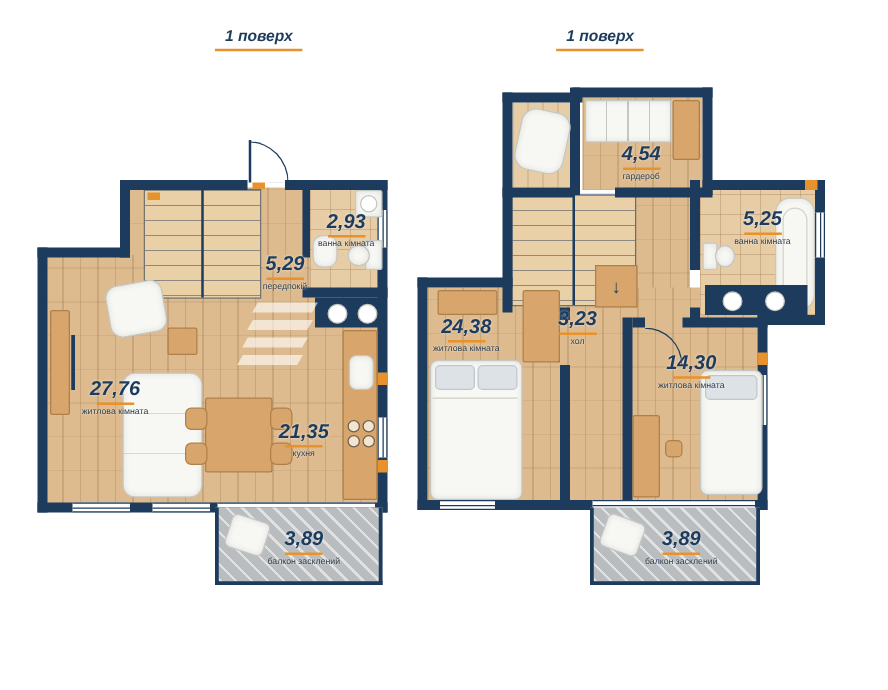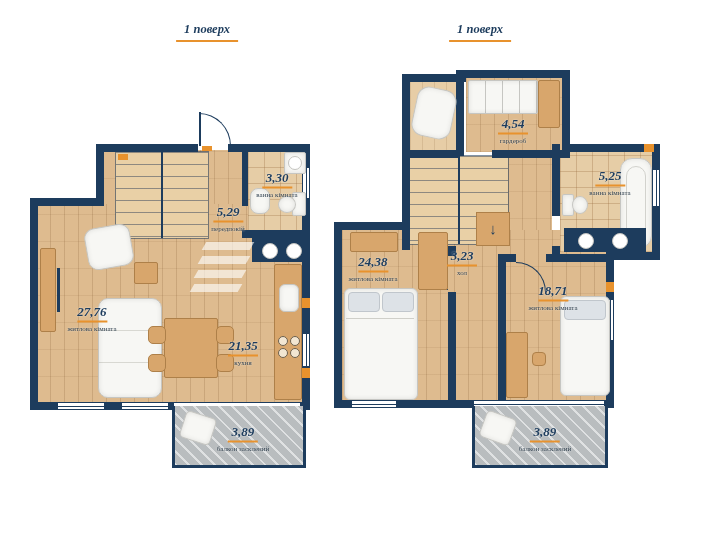--- a/index.html
+++ b/index.html
@@ -1,17 +1,17 @@
 <!DOCTYPE html>
 <html><head>
 <meta charset="utf-8">
 <style>
   html,body{margin:0;padding:0;background:#fff;}
   #canvas{position:relative;width:710px;height:552px;background:#ffffff;overflow:hidden;
-          font-family:Liberation Serif, serif;}
+          font-family:Liberation Sans, sans-serif;}
   .a{position:absolute;}
   .wall{position:absolute;background:#1d3c5d;}
   .orange{position:absolute;background:#e8922d;}
   .wood{position:absolute;background-color:#debb8f;
     background-image:repeating-linear-gradient(90deg,rgba(120,80,40,.20) 0 1px,transparent 1px 14px),
                      repeating-linear-gradient(0deg,rgba(120,80,40,.10) 0 1px,transparent 1px 27px);}
   .wood2{position:absolute;background-color:#e7cda6;
     background-image:repeating-linear-gradient(90deg,rgba(130,90,50,.16) 0 1px,transparent 1px 12px);}
   .tile{position:absolute;background-color:#e6cda6;
     background-image:repeating-linear-gradient(0deg,rgba(150,105,60,.30) 0 1px,transparent 1px 16px),
@@ -31,21 +31,21 @@
   .winv{position:absolute;background:#fff;box-sizing:border-box;
     border-left:1px solid #1d3c5d;border-right:1px solid #1d3c5d;}
   .winv::after{content:"";position:absolute;top:0;bottom:0;left:50%;width:1px;background:#1d3c5d;}
   .circ{position:absolute;background:#fff;border:1px solid #c3c3bf;border-radius:50%;}
   .burner{position:absolute;width:8px;height:8px;border:1px solid #6e614e;border-radius:50%;background:#f2e6d2;}
   .arc{position:absolute;box-sizing:border-box;}
   .floor-title{position:absolute;font-style:italic;font-weight:700;font-size:12.5px;color:#1d3c5d;
     border-bottom:2px solid #e8922d;padding:0 8px 3px 8px;transform:translateX(-50%);white-space:nowrap;}
   .room-label{position:absolute;display:flex;flex-direction:column;align-items:center;
     transform:translate(-50%,-50%);white-space:nowrap;z-index:5;}
-  .area{font-style:italic;font-weight:700;font-size:13px;color:#1d3c5d;text-shadow:0 0 2px rgba(255,255,255,.7);}
+  .area{font-style:italic;font-weight:700;font-size:16px;color:#1d3c5d;text-shadow:0 0 2px rgba(255,255,255,.7);}
   .underbar{height:2px;background:#e8922d;width:30px;margin:1px 0 2px;}
   .rname{font-size:7px;color:#31414f;text-shadow:0 0 2px rgba(255,255,255,.7);}
   .pillow{position:absolute;background:#dde2e7;border:1px solid #c0c6cc;border-radius:4px;}
   .wm-bar{position:absolute;background:rgba(255,255,255,.62);transform:skewX(-30deg);}
   .wm-brand{position:absolute;font-weight:700;font-size:41px;letter-spacing:1px;
     color:rgba(255,255,255,.62);z-index:10;}
   .wm-sub{position:absolute;font-size:12.5px;letter-spacing:4.2px;color:rgba(255,255,255,.68);z-index:10;}
   .stairline{position:absolute;background:#1d3c5d;}
   .arrowbox{position:absolute;background:#d8a66c;border:1px solid #ae8049;display:flex;
     align-items:center;justify-content:center;font-size:15px;font-weight:700;color:#1d3c5d;}
@@ -131,21 +131,21 @@
     <span class="area">21,35</span>
     <span class="underbar"></span>
     <span class="rname">кухня</span>
   </div>
   <div class="room-label" style="left:228px;top:218px;">
     <span class="area">5,29</span>
     <span class="underbar"></span>
     <span class="rname">передпокій</span>
   </div>
   <div class="room-label" style="left:277px;top:184px;">
-    <span class="area">3,30</span>
+    <span class="area">2,93</span>
     <span class="underbar"></span>
     <span class="rname">ванна кімната</span>
   </div>
   <div class="room-label" style="left:243px;top:438px;">
     <span class="area">3,89</span>
     <span class="underbar"></span>
     <span class="rname">балкон засклений</span>
   </div>
 
   <div class="wood" style="left:466px;top:78px;width:96px;height:74px;"></div>
@@ -218,21 +218,21 @@
 
   <div class="balcony" style="left:472px;top:406px;width:136px;height:62px;"></div>
   <div class="furnw" style="left:482px;top:414px;width:30px;height:26px;transform:rotate(20deg);"></div>
 
   <div class="room-label" style="left:373px;top:268px;">
     <span class="area">24,38</span>
     <span class="underbar"></span>
     <span class="rname">житлова кімната</span>
   </div>
   <div class="room-label" style="left:553px;top:297px;">
-    <span class="area">18,71</span>
+    <span class="area">14,30</span>
     <span class="underbar"></span>
     <span class="rname">житлова кімната</span>
   </div>
   <div class="room-label" style="left:462px;top:262px;">
     <span class="area">3,23</span>
     <span class="underbar"></span>
     <span class="rname">хол</span>
   </div>
   <div class="room-label" style="left:610px;top:182px;">
     <span class="area">5,25</span>

